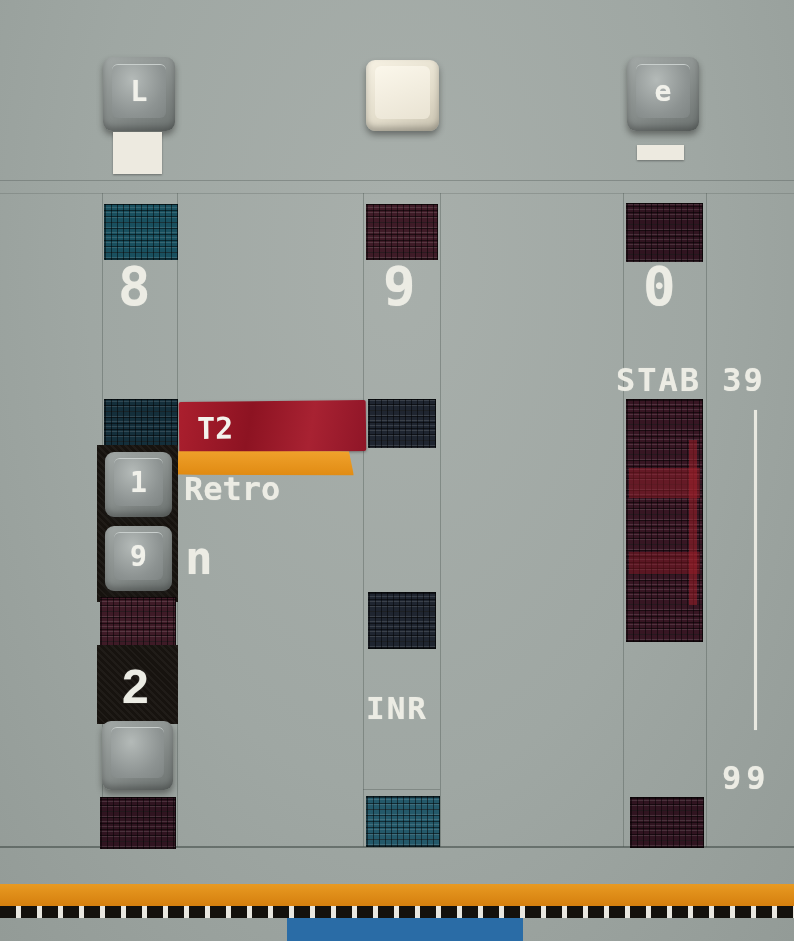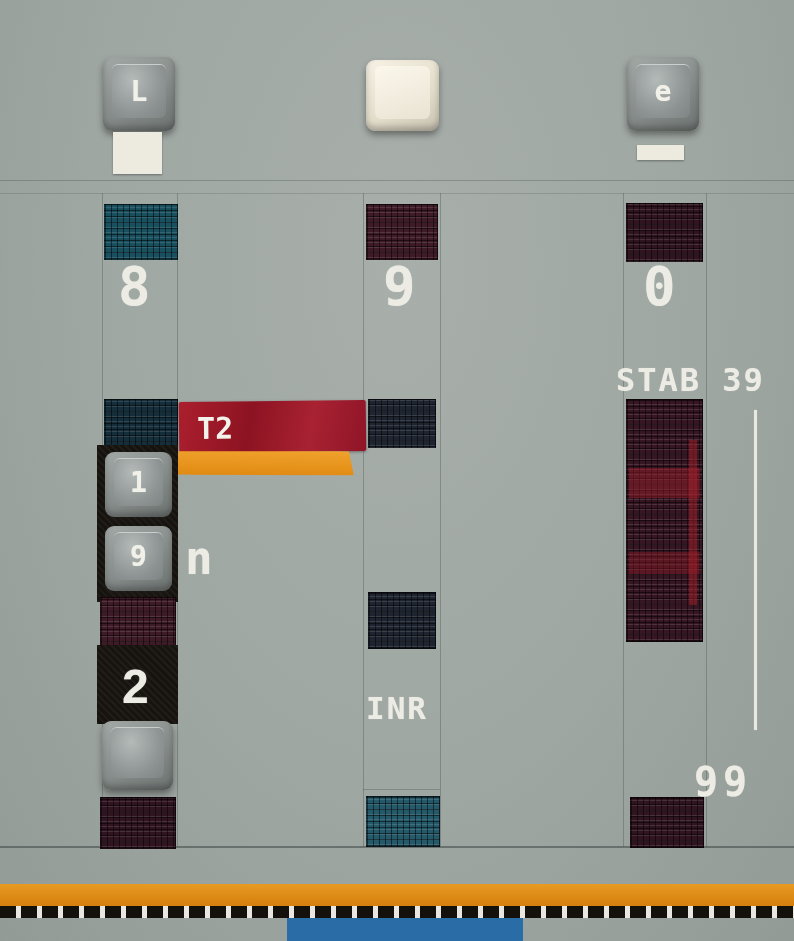--- a/index.html
+++ b/index.html
@@ -108,38 +108,39 @@
   <div class="stencil sans" style="left:122px;top:663px;font-size:48px;font-weight:bold;">2</div>
   <div class="keycap gray" style="left:102px;top:721px;width:71px;height:69px;">
     <div class="face"></div>
   </div>
   <div class="tex t-maroon-dark" style="left:100px;top:797px;width:74px;height:50px;"></div>
 
   <div class="tape-red">
     <div class="txt">T2</div>
   </div>
   <div class="tape-orange"></div>
+  <div class="stencil" style="left:184px;top:473px;font-size:32px;">Retro</div>
   <div class="stencil" style="left:185px;top:535px;font-size:46px;">n</div>
 
   <div class="tex t-maroon" style="left:366px;top:204px;width:70px;height:54px;"></div>
   <div class="stencil" style="left:383px;top:260px;font-size:54px;">9</div>
   <div class="tex t-navy" style="left:368px;top:399px;width:66px;height:47px;"></div>
   <div class="tex t-navy" style="left:368px;top:592px;width:66px;height:55px;"></div>
   <div class="stencil" style="left:366px;top:693px;font-size:31px;letter-spacing:2px;">INR</div>
   <div class="tex t-teal-bright" style="left:366px;top:796px;width:72px;height:49px;"></div>
 
   <div class="tex t-maroon-dark" style="left:626px;top:203px;width:75px;height:57px;"></div>
   <div class="stencil" style="left:643px;top:260px;font-size:54px;">0</div>
   <div class="stencil" style="left:616px;top:364px;font-size:32px;letter-spacing:2px;">STAB 39</div>
   <div class="tex t-maroon-long" style="left:626px;top:399px;width:75px;height:241px;">
     <div class="band" style="top:68px;height:30px;background:rgba(158,32,42,.45);"></div>
     <div class="band" style="top:152px;height:22px;background:rgba(145,26,36,.4);"></div>
     <div class="band" style="left:auto;right:5px;top:40px;width:8px;height:165px;background:rgba(165,32,42,.5);"></div>
   </div>
   <div class="vline-white" style="left:754px;top:410px;width:3px;height:320px;"></div>
-  <div class="stencil" style="left:694px;top:762px;font-size:40px;letter-spacing:5px;">99</div>
+  <div class="stencil" style="left:722px;top:762px;font-size:32px;letter-spacing:5px;">99</div>
   <div class="tex t-maroon-dark" style="left:630px;top:797px;width:72px;height:49px;"></div>
 
   <div class="stripe-orange"></div>
   <div class="stripe-dash"></div>
   <div class="blue-block"></div>
 
 </div>
 
 </body></html>

